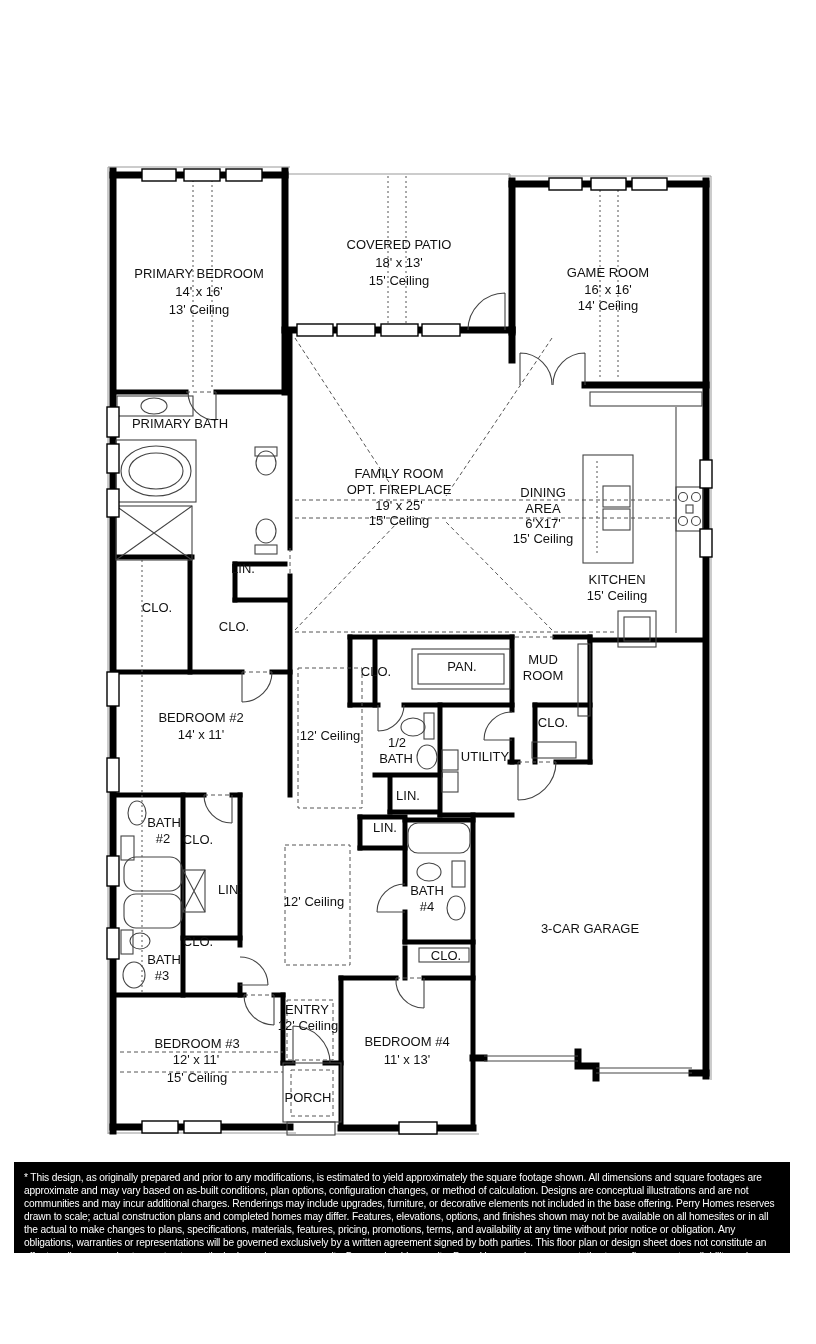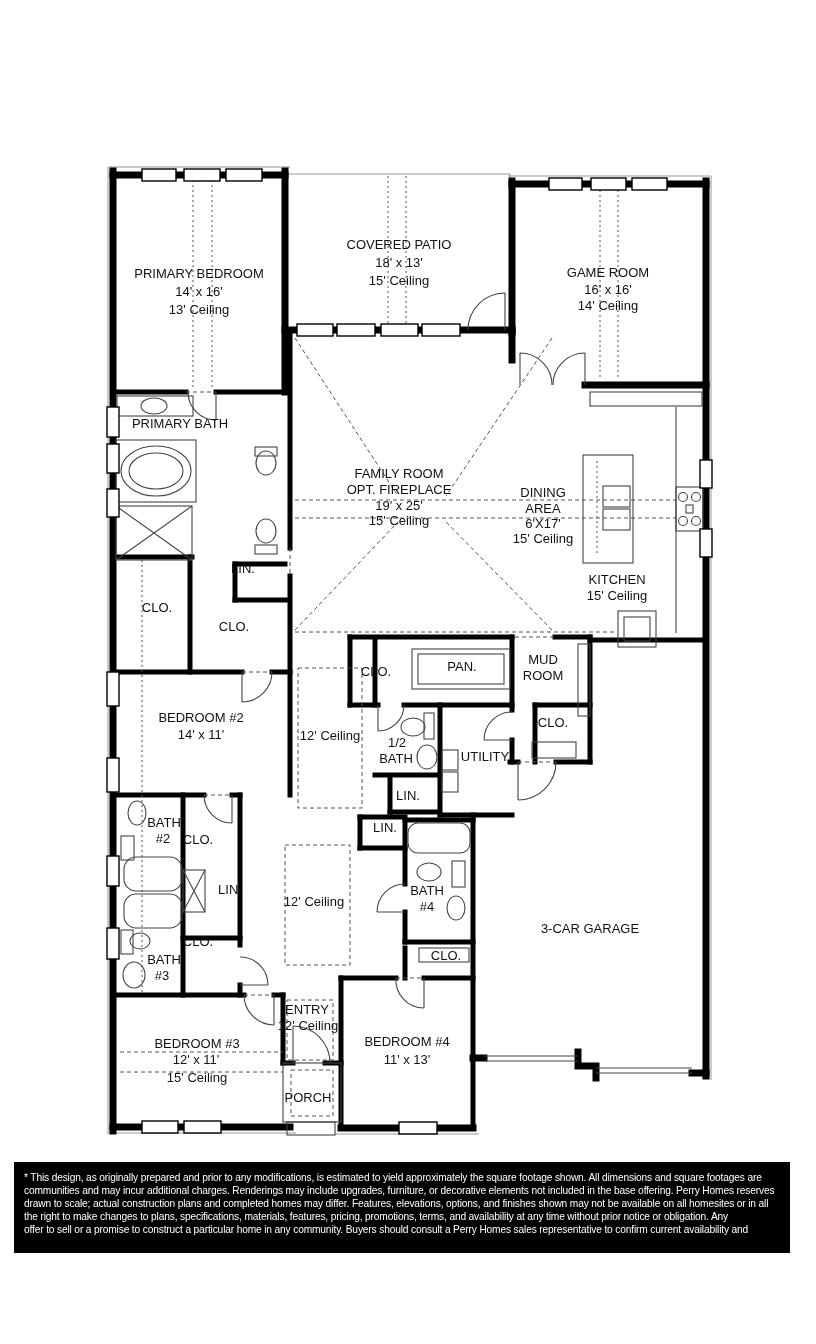--- a/index.html
+++ b/index.html
@@ -319,19 +319,21 @@
     <text x="308" y="1030">12' Ceiling</text>
     <text x="308" y="1102">PORCH</text>
 
     <text x="407" y="1046">BEDROOM #4</text>
     <text x="407" y="1064">11' x 13'</text>
   </g>
 </svg>
 
   <div id="disclaimer">
     <div class="dline">* This design, as originally prepared and prior to any modifications, is estimated to  yield approximately the  square footage  shown.  All dimensions and  square footages are</div>
+    <div class="dline">approximate and  may vary based  on as-built conditions,  plan options,  configuration changes,  or method of  calculation.  Designs are  conceptual  illustrations and  are not</div>
     <div class="dline">communities and may incur additional charges.  Renderings may include upgrades, furniture, or decorative elements not included in the base offering. Perry Homes reserves</div>
     <div class="dline">drawn to scale; actual construction plans and completed homes may differ.  Features, elevations,  options,  and finishes shown may not be available on all homesites or in all</div>
-    <div class="dline">the right to make  changes  to  plans,  specifications,  materials,  features,  pricing,  promotions,  terms,  and  availability  at any time without  prior  notice  or  obligation.  Any</div>
+    <div class="dline">the actual to make  changes  to  plans,  specifications,  materials,  features,  pricing,  promotions,  terms,  and  availability  at any time without  prior  notice  or  obligation.  Any</div>
+    <div class="dline">obligations, warranties or representations will be governed exclusively by a written agreement signed  by both parties.  This floor plan or  design sheet  does not constitute an</div>
     <div class="dline">offer to sell or a  promise to  construct a  particular  home in any  community.  Buyers  should consult a  Perry Homes sales  representative to confirm  current availability and</div>
   </div>
 
 </div>
 
 </body></html>

